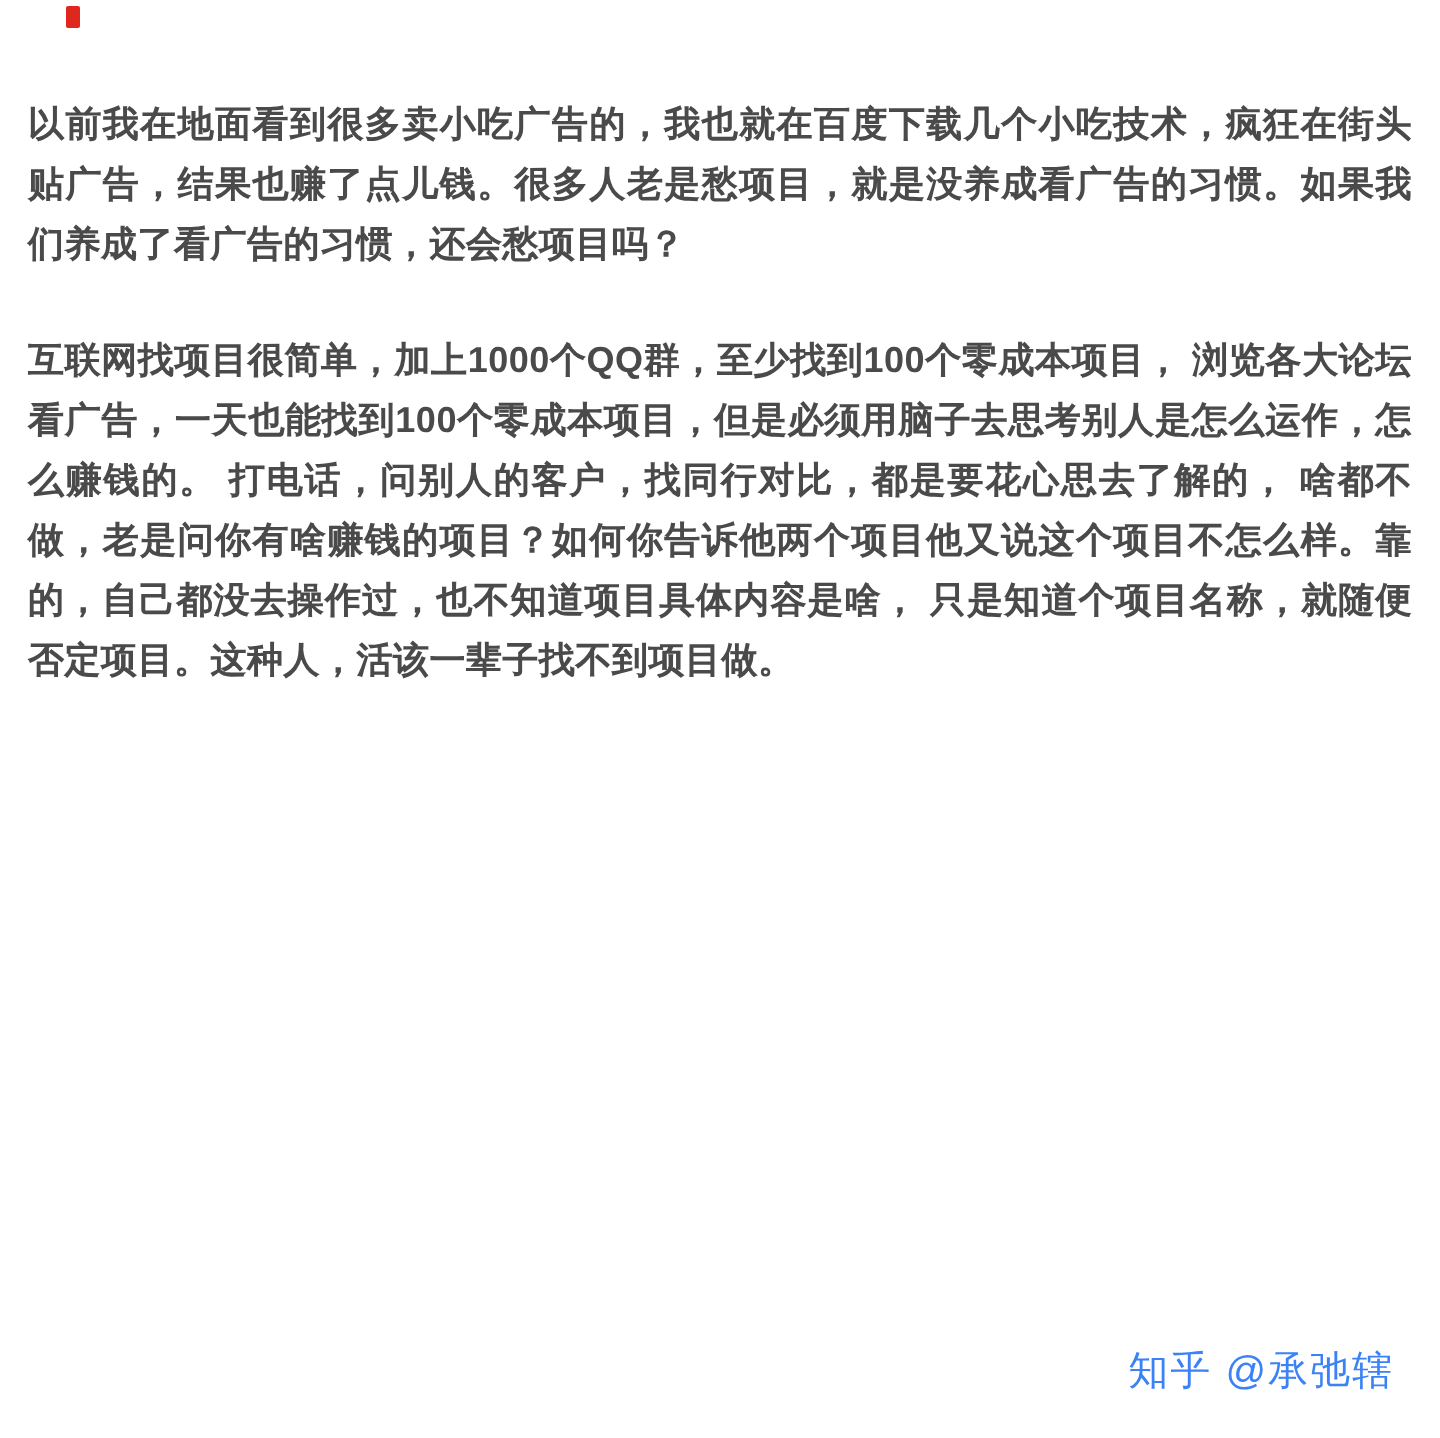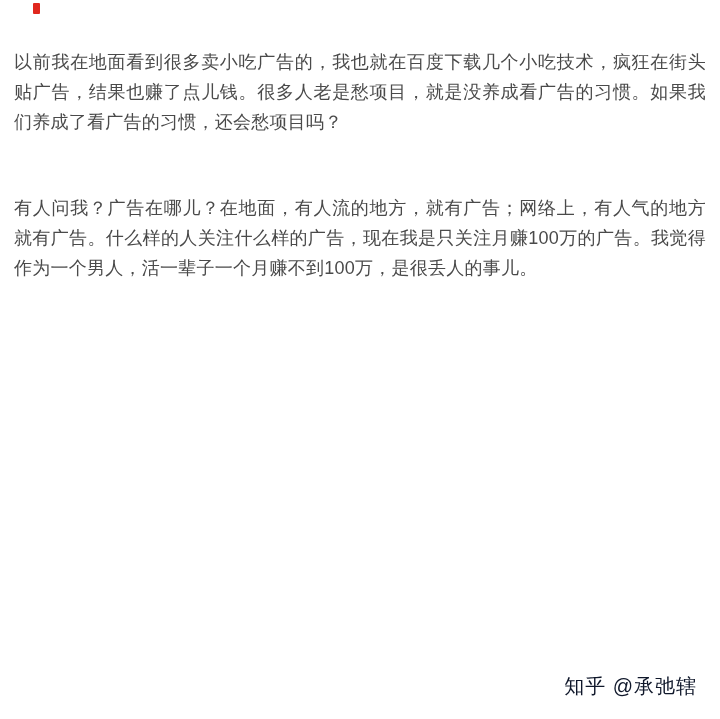--- a/index.html
+++ b/index.html
@@ -31,39 +31,40 @@
     padding: 47px 14px 0 14px;
     color: #4a4a4a;
     font-size: 18px;
     line-height: 30px;
     letter-spacing: 0.25px;
     text-align: justify;
   }
   .article p {
     margin: 0;
     white-space: pre-wrap;
+    font-weight: bold;
   }
   .p2 { margin-top: 56px !important; }
   .p3 { margin-top: 29px !important; }
   .p4 { margin-top: 28px !important; }
   .p5 { margin-top: 61px !important; }
   .watermark {
     position: absolute;
     right: 23px;
     top: 673px;
     font-size: 20px;
     line-height: 26px;
-    color: #0f172a;
+    color: #3b82f6;
     letter-spacing: 1px;
     text-align: right;
   }
 </style>
 </head>
 <body>
 
 <span class="red-marker"></span>
 
 <div class="article">
   <p class="p1">以前我在地面看到很多卖小吃广告的，我也就在百度下载几个小吃技术，疯狂在街头贴广告，结果也赚了点儿钱。很多人老是愁项目，就是没养成看广告的习惯。如果我们养成了看广告的习惯，还会愁项目吗？</p>
-  <p class="p2">有人问我？广告在哪儿？在地面，有人流的地方，就有广告；网络上，有人气的地方就有广告。什么样的人关注什么样的广告，现在我是只关注月赚100万的广告。我觉得作为一个男人，活一辈子一个月赚不到100万，是很丢人的事儿。</p>
+  <p class="p4">互联网找项目很简单，加上1000个QQ群，至少找到100个零成本项目， 浏览各大论坛看广告，一天也能找到100个零成本项目，但是必须用脑子去思考别人是怎么运作，怎么赚钱的。 打电话，问别人的客户，找同行对比，都是要花心思去了解的， 啥都不做，老是问你有啥赚钱的项目？如何你告诉他两个项目他又说这个项目不怎么样。靠的，自己都没去操作过，也不知道项目具体内容是啥， 只是知道个项目名称，就随便否定项目。这种人，活该一辈子找不到项目做。</p>
 </div>
 
 <div class="watermark">知乎 @承弛辖</div>
 
 </body></html>

